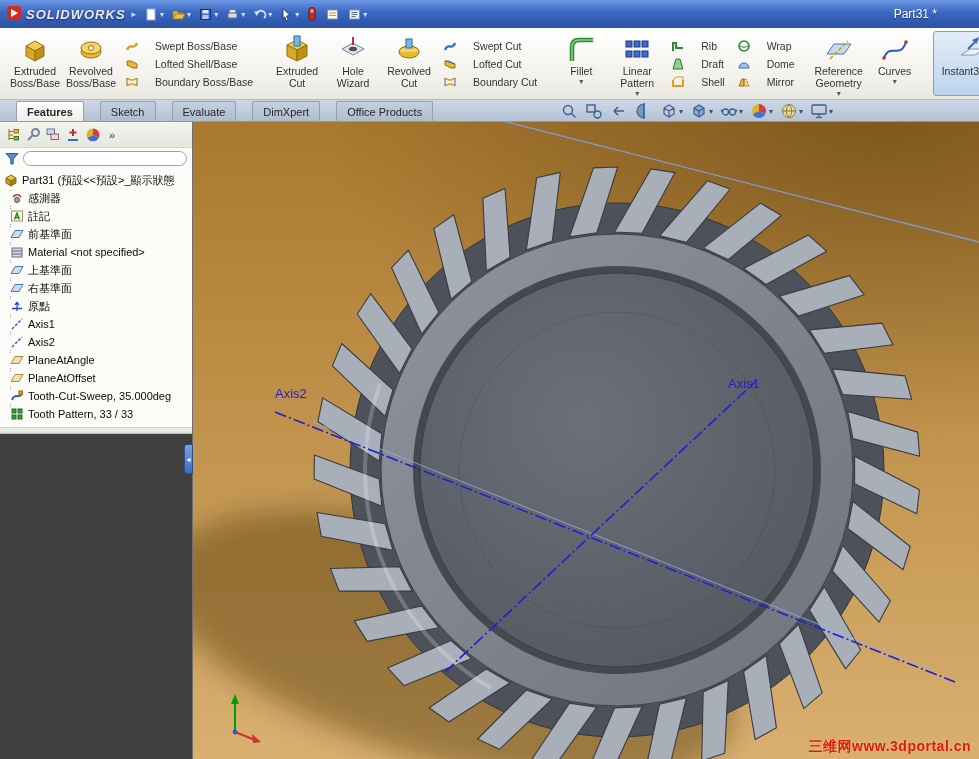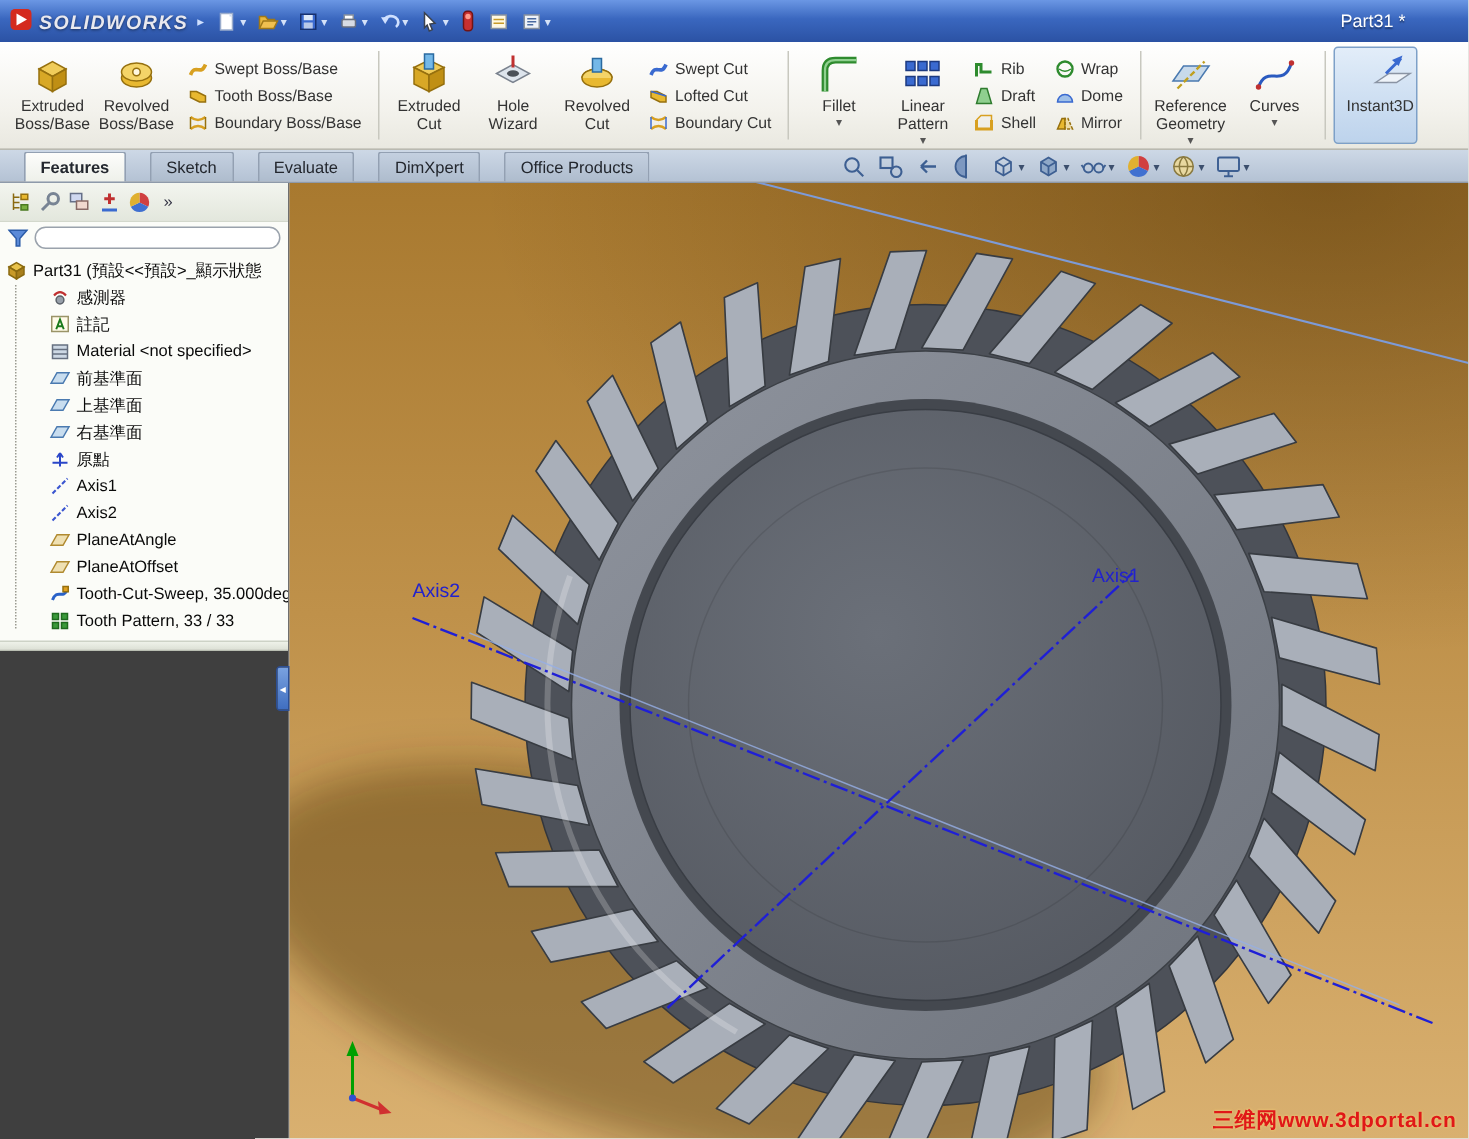--- a/index.html
+++ b/index.html
@@ -21,21 +21,21 @@
   
   .ribbon{flex:none;height:72px;background:linear-gradient(#ffffff,#f3f2ec 65%,#e9e8e0);border-bottom:1px solid #b9b9b0;display:flex;align-items:stretch;padding:2px 4px;}
   .rgroup{display:flex;align-items:stretch;padding:1px 3px;}
   .rsep{width:1px;background:#c8c8bf;margin:4px 2px;}
   .bigbtn{width:56px;display:flex;flex-direction:column;align-items:center;padding:2px 1px 0;border:1px solid transparent;border-radius:3px;font-size:10.5px;color:#333;text-align:center;line-height:1.12;}
   .bigbtn .bicon{width:30px;height:30px;margin:0 0 2px;}
   .bigbtn .bicon svg{display:block;}
   .bigbtn.selected{background:linear-gradient(#e2edf9,#bdd3ec);border:1px solid #7da0c8;align-items:flex-end;}
   .bcaret{font-size:8px;color:#555;line-height:8px;}
   .smallstack{display:flex;flex-direction:column;justify-content:center;gap:2px;padding:0 2px;}
-  .smallbtn{display:flex;align-items:center;gap:4px;font-size:10.5px;color:#333;height:16px;padding:0 4px;white-space:nowrap;}
+  .smallbtn{display:flex;align-items:center;gap:16px;font-size:10.5px;color:#333;height:16px;padding:0 4px;white-space:nowrap;}
   .smallbtn .sicon{width:14px;height:14px;flex:none;}
   .smallbtn .sicon svg{display:block;}
 
   
   .tabrow{flex:none;height:22px;background:linear-gradient(#cdd8e6,#b4c2d4);display:flex;align-items:flex-end;border-bottom:1px solid #8e9aaa;position:relative;}
   .tab{height:20px;display:flex;align-items:center;padding:0 10px;font-size:11px;color:#23272e;border:1px solid #93a0b2;border-bottom:none;background:linear-gradient(#c4d0e0,#aebccd);margin-left:16px;border-radius:2px 2px 0 0;}
   .tab.active{background:linear-gradient(#fdfdfb,#eef0ea);font-weight:bold;}
   .viewtoolbar{position:absolute;left:560px;top:1px;height:20px;display:flex;align-items:center;gap:7px;}
   .vt-btn{display:flex;align-items:center;}
   .vt-btn svg{display:block;}
@@ -48,21 +48,21 @@
   .leftpanel{flex:none;width:193px;background:#fbfcf8;border-right:1px solid #6f6f6f;display:flex;flex-direction:column;position:relative;}
   .panel-tabs{flex:none;height:26px;display:flex;align-items:center;gap:4px;padding:2px 5px;background:linear-gradient(#f3f5ef,#e3e7dd);border-bottom:1px solid #d3d8cc;}
   .ptab{display:flex;align-items:center;}
   .ptab svg{display:block;}
   .chev{margin-left:4px;font-size:11px;color:#334;}
   .filter-row{flex:none;display:flex;align-items:center;gap:4px;padding:3px 5px 2px;}
   .funnel{flex:none;display:flex;}
   .filter-box{flex:1;height:15px;border:1px solid #9aa2ac;border-radius:8px;background:#fff;}
   .tree{flex:none;padding:3px 0 4px;position:relative;}
   .tree::before{content:"";position:absolute;left:10px;top:22px;bottom:8px;border-left:1px dotted #9a9a90;}
-  .tree-item{display:flex;align-items:center;gap:4px;height:18px;padding-left:33px;white-space:nowrap;overflow:hidden;color:#0a0a0a;position:relative;}
+  .tree-item{display:flex;align-items:center;gap:4px;height:18px;padding-left:10px;white-space:nowrap;overflow:hidden;color:#0a0a0a;position:relative;}
   .tree-item.root{padding-left:4px;}
   .titem-icon{width:14px;height:14px;flex:none;position:relative;z-index:1;background:#fbfcf8;}
   .titem-icon svg{display:block;}
   .splitterline{flex:none;height:7px;background:linear-gradient(#eef1e9,#dde1d6);border-top:1px solid #cdd2c6;border-bottom:1px solid #b9beb2;}
   .darkarea{flex:1;background:#3f3f3f;}
   .collapse-tab{position:absolute;right:-1px;top:322px;width:9px;height:30px;background:linear-gradient(#7aa2e0,#3f6ec0);border:1px solid #2c4f94;border-radius:3px 0 0 3px;display:flex;align-items:center;justify-content:center;color:#fff;font-size:8px;z-index:3;}
 
   
   .viewport{flex:1;position:relative;overflow:hidden;
     background:
@@ -189,21 +189,21 @@
               </svg>
             </span>
           <span>Swept Boss/Base</span>
         </div>
         <div class="smallbtn">
           <span class="sicon">
               <svg viewBox="0 0 14 14" width="14" height="14">
                 <path d="M2 4 h4 l6 3 v4 h-4 l-6 -3 Z" fill="#e8b830" stroke="#96700e"></path>
               </svg>
             </span>
-          <span>Tooth Boss/Base</span>
+          <span>Lofted Shell/Base</span>
         </div>
         <div class="smallbtn">
           <span class="sicon">
               <svg viewBox="0 0 14 14" width="14" height="14">
                 <path d="M2 3 q5 4 10 0 M2 11 q5 -4 10 0" stroke="#d8a020" fill="none" stroke-width="1.6"></path>
                 <path d="M2 3 v8 M12 3 v8" stroke="#96700e"></path>
               </svg>
             </span>
           <span>Boundary Boss/Base</span>
         </div>
@@ -563,33 +563,33 @@
               <svg width="14" height="14" viewBox="0 0 14 14">
                 <rect x="1.5" y="2" width="11" height="10" fill="#fffbe8" stroke="#9a9468"></rect>
                 <path d="M4.5 10.5 L7 4 L9.5 10.5 M5.5 8.5 h3" stroke="#1a7a1a" fill="none" stroke-width="1.3"></path>
               </svg>
             </span>
           <span>註記</span>
         </div>
         <div class="tree-item">
           <span class="titem-icon">
               <svg width="14" height="14" viewBox="0 0 14 14">
+                <polygon points="1,10.5 5,3.5 13,3.5 9,10.5" fill="rgba(150,190,230,0.5)" stroke="#4a7ab0"></polygon>
+              </svg>
+            </span>
+          <span>前基準面</span>
+        </div>
+        <div class="tree-item">
+          <span class="titem-icon">
+              <svg width="14" height="14" viewBox="0 0 14 14">
                 <rect x="2" y="3" width="10" height="9" fill="#cdd8e4" stroke="#667080"></rect>
                 <path d="M2 6 h10 M2 9 h10" stroke="#667080"></path>
               </svg>
             </span>
           <span>Material &lt;not specified&gt;</span>
-        </div>
-        <div class="tree-item">
-          <span class="titem-icon">
-              <svg width="14" height="14" viewBox="0 0 14 14">
-                <polygon points="1,10.5 5,3.5 13,3.5 9,10.5" fill="rgba(150,190,230,0.5)" stroke="#4a7ab0"></polygon>
-              </svg>
-            </span>
-          <span>前基準面</span>
         </div>
         <div class="tree-item">
           <span class="titem-icon">
               <svg width="14" height="14" viewBox="0 0 14 14">
                 <polygon points="1,10.5 5,3.5 13,3.5 9,10.5" fill="rgba(150,190,230,0.5)" stroke="#4a7ab0"></polygon>
               </svg>
             </span>
           <span>上基準面</span>
         </div>
         <div class="tree-item">

